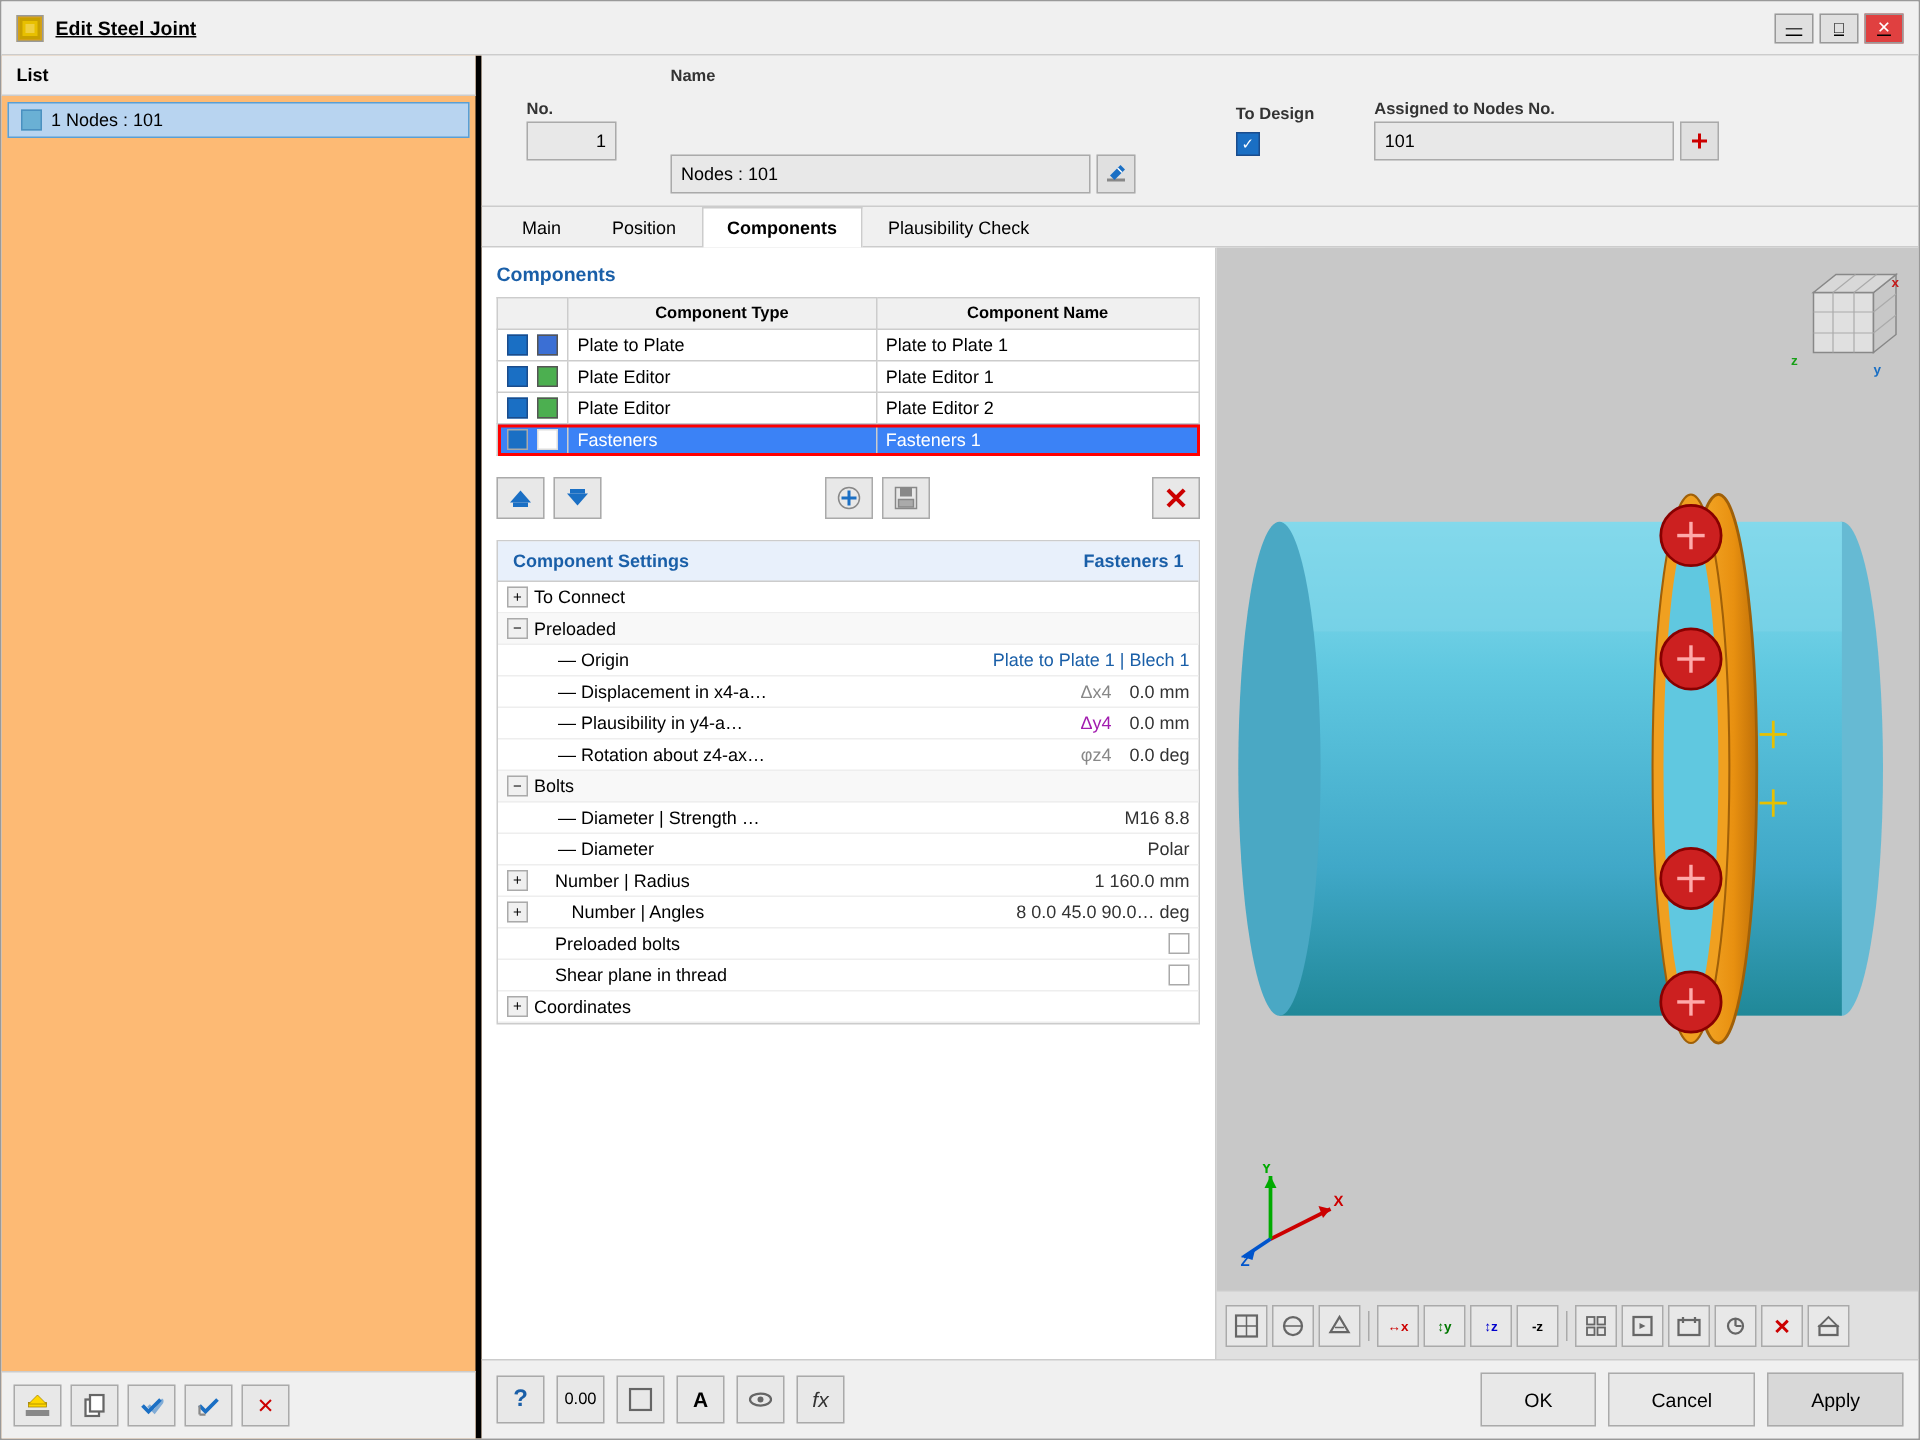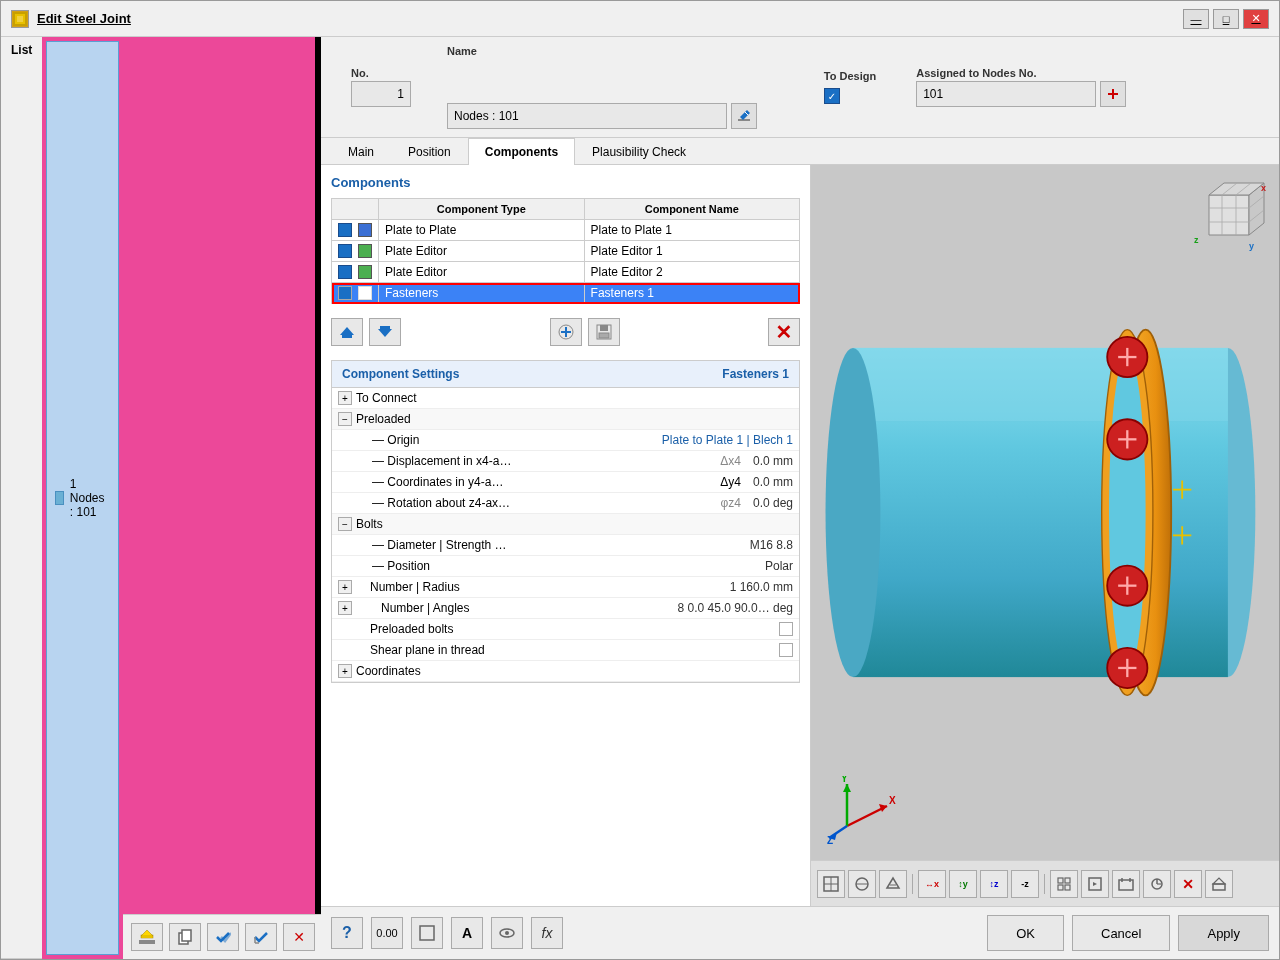--- a/index.html
+++ b/index.html
@@ -10,21 +10,21 @@
     .titlebar { background: #f0f0f0; padding: 6px 10px; display: flex; align-items: center; gap: 8px; border-bottom: 1px solid #ccc; min-height: 36px; text-decoration: underline; }
     .titlebar-icon { width: 18px; height: 18px; background: #d4a017; border: 1px solid #999; display: flex; align-items: center; justify-content: center; font-size: 9px; }
     .titlebar-title { font-size: 13px; font-weight: 600; flex: 1; }
     .titlebar-btns { display: flex; gap: 4px; }
     .titlebar-btn { width: 26px; height: 20px; background: #e0e0e0; border: 1px solid #999; cursor: pointer; display: flex; align-items: center; justify-content: center; font-size: 11px; }
     .titlebar-btn.close { background: #e04040; color: white; }
 
     .main-content { display: flex; flex: 1; overflow: hidden; }
 
     
-    .left-panel { width: 320px; background: #ec4899; border-right: 6px solid #000000; display: flex; }
+    .left-panel { width: 320px; background: #fdba74; border-right: 4px solid #000000; display: flex; flex-direction: column; }
     .left-panel-header { padding: 6px 10px; font-weight: 700; font-size: 12px; border-bottom: 1px solid #ccc; background: #f0f0f0; }
     .list-item { padding: 4px 8px; background: #b8d4f0; border: 1px solid #5a9fd4; margin: 4px; display: flex; align-items: center; gap: 6px; }
     .list-item-color { width: 14px; height: 14px; background: #6ab0d4; border: 1px solid #4a90c0; }
     .left-panel-footer { margin-top: auto; padding: 8px; display: flex; gap: 6px; border-top: 1px solid #ccc; background: #f0f0f0; }
     .footer-btn { width: 32px; height: 28px; background: #e8e8e8; border: 1px solid #aaa; cursor: pointer; display: flex; align-items: center; justify-content: center; font-size: 14px; }
     .footer-btn.red { color: #cc0000; }
 
     
     .right-panel { flex: 1; display: flex; flex-direction: column; overflow: hidden; }
 
@@ -32,21 +32,21 @@
     .top-fields { display: flex; gap: 0; padding: 8px 10px; background: #f0f0f0; border-bottom: 1px solid #ccc; align-items: center; }
     .field-group { display: flex; flex-direction: column; margin-right: 16px; margin-left: 20px; }
     .field-label { font-size: 11px; font-weight: 700; color: #333; margin-bottom: 2px; }
     .field-input { background: #e8e8e8; border: 1px solid #aaa; padding: 3px 6px; font-size: 12px; height: 26px; }
     .field-input.wide { width: 260px; }
     .field-input.no-num { width: 60px; text-align: right; }
     .name-row { display: flex; align-items: center; gap: 4px; }
     .edit-btn { width: 26px; height: 26px; background: #e0e0e0; border: 1px solid #aaa; display: flex; align-items: center; justify-content: center; cursor: pointer; }
     .checkbox-blue { width: 16px; height: 16px; background: #1a6fc4; border: 1px solid #1a4c8c; display: flex; align-items: center; justify-content: center; color: white; font-size: 10px; }
     .assign-row { display: flex; align-items: center; gap: 4px; }
-    .assign-input { background: #e8e8e8; border: 1px solid #aaa; padding: 3px 6px; font-size: 12px; height: 26px; width: 180px; }
+    .assign-input { background: #e8e8e8; border: 1px solid #aaa; padding: 3px 6px; font-size: 12px; height: 26px; width: 200px; }
     .assign-btn { width: 26px; height: 26px; background: #e0e0e0; border: 1px solid #aaa; display: flex; align-items: center; justify-content: center; cursor: pointer; font-size: 14px; color: #cc0000; }
 
     
     .tabs { display: flex; padding: 0 10px; background: #f0f0f0; border-bottom: 1px solid #ccc; }
     .tab { padding: 6px 16px; cursor: pointer; font-size: 12px; border: 1px solid transparent; border-bottom: none; margin-bottom: -1px; }
     .tab.active { background: white; border-color: #ccc; border-bottom-color: white; font-weight: 600; }
 
     
     .content-area { display: flex; flex: 1; overflow: hidden; }
 
@@ -329,43 +329,43 @@
               <span class="value blue">Plate to Plate 1 | Blech 1</span>
             </div>
             <div class="tree-item">
               <div style="width:14px; margin-right:4px;"></div>
               <span class="indent1 label">— Displacement in x4-a…</span>
               <span style="color:#888; margin:0 4px;">Δx4</span>
               <span class="value">0.0  mm</span>
             </div>
             <div class="tree-item">
               <div style="width:14px; margin-right:4px;"></div>
-              <span class="indent1 label">— Coordinates in y4-a…</span>
-              <span style="color:#000000; margin:0 4px;">Δy4</span>
+              <span class="indent1 label">— Plausibility in y4-a…</span>
+              <span style="color:#a21caf; margin:0 4px;">Δy4</span>
               <span class="value">0.0  mm</span>
             </div>
             <div class="tree-item">
               <div style="width:14px; margin-right:4px;"></div>
               <span class="indent1 label">— Rotation about z4-ax…</span>
               <span style="color:#888; margin:0 4px;">φz4</span>
               <span class="value">0.0  deg</span>
             </div>
 
             <div class="tree-item" style="background:#f8f8f8;">
               <div class="expander">−</div>
               <span class="label">Bolts</span>
             </div>
             <div class="tree-item">
               <div style="width:14px; margin-right:4px;"></div>
               <span class="indent1 label">— Diameter | Strength …</span>
               <span class="value">M16   8.8</span>
             </div>
             <div class="tree-item">
               <div style="width:14px; margin-right:4px;"></div>
-              <span class="indent1 label">— Position</span>
+              <span class="indent1 label">— Diameter</span>
               <span class="value">Polar</span>
             </div>
             <div class="tree-item">
               <div class="expander">+</div>
               <span class="indent1 label" style="margin-left:14px;">Number | Radius</span>
               <span class="value">1       160.0  mm</span>
             </div>
             <div class="tree-item">
               <div class="expander">+</div>
               <span class="indent1 label" style="margin-left:25px;">Number | Angles</span>

